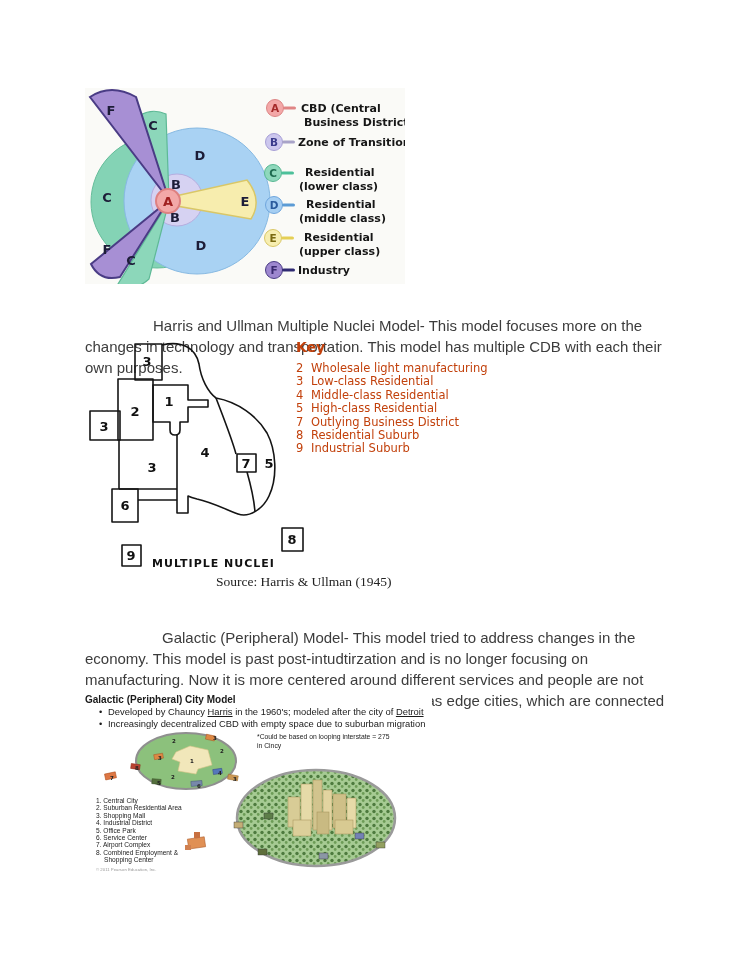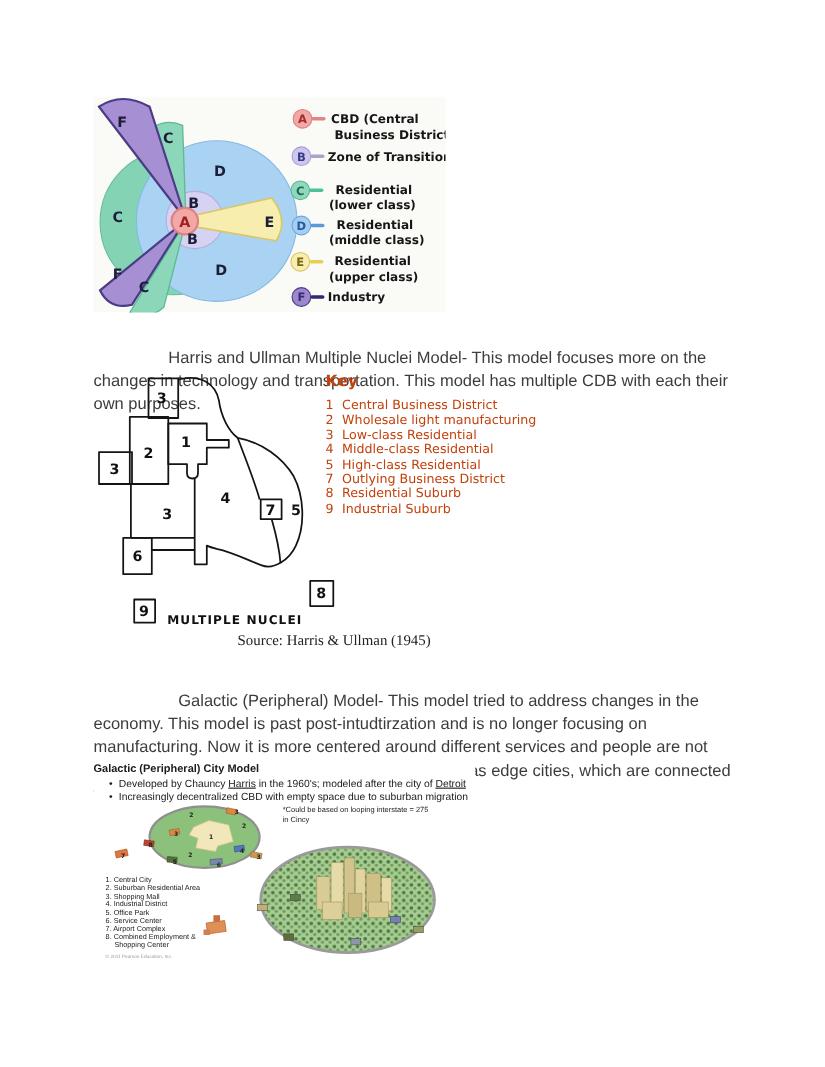--- a/index.html
+++ b/index.html
@@ -139,21 +139,20 @@
     <text class="nnum" x="161" y="133" text-anchor="middle">7</text>
     <text class="nnum" x="184" y="133" text-anchor="middle">5</text>
     <text class="nnum" x="40" y="175" text-anchor="middle">6</text>
     <text class="nnum" x="207" y="209" text-anchor="middle">8</text>
     <text class="nnum" x="46" y="225" text-anchor="middle">9</text>
     <text x="67" y="232" style="font-weight:bold;font-size:11px;letter-spacing:1px;fill:#111">MULTIPLE NUCLEI</text>
   </svg>
 
   <div id="keyblock" class="abs">
     <div class="ktitle">Key</div>
-    <div class="krow"><span class="knum">1</span><span>Central Business District</span></div>
     <div class="krow"><span class="knum">2</span><span>Wholesale light manufacturing</span></div>
     <div class="krow"><span class="knum">3</span><span>Low-class Residential</span></div>
     <div class="krow"><span class="knum">4</span><span>Middle-class Residential</span></div>
     <div class="krow"><span class="knum">5</span><span>High-class Residential</span></div>
     <div class="krow"><span class="knum">7</span><span>Outlying Business District</span></div>
     <div class="krow"><span class="knum">8</span><span>Residential Suburb</span></div>
     <div class="krow"><span class="knum">9</span><span>Industrial Suburb</span></div>
   </div>
 
   <div id="sourceline" class="abs">Source: Harris &amp; Ullman (1945)</div>

